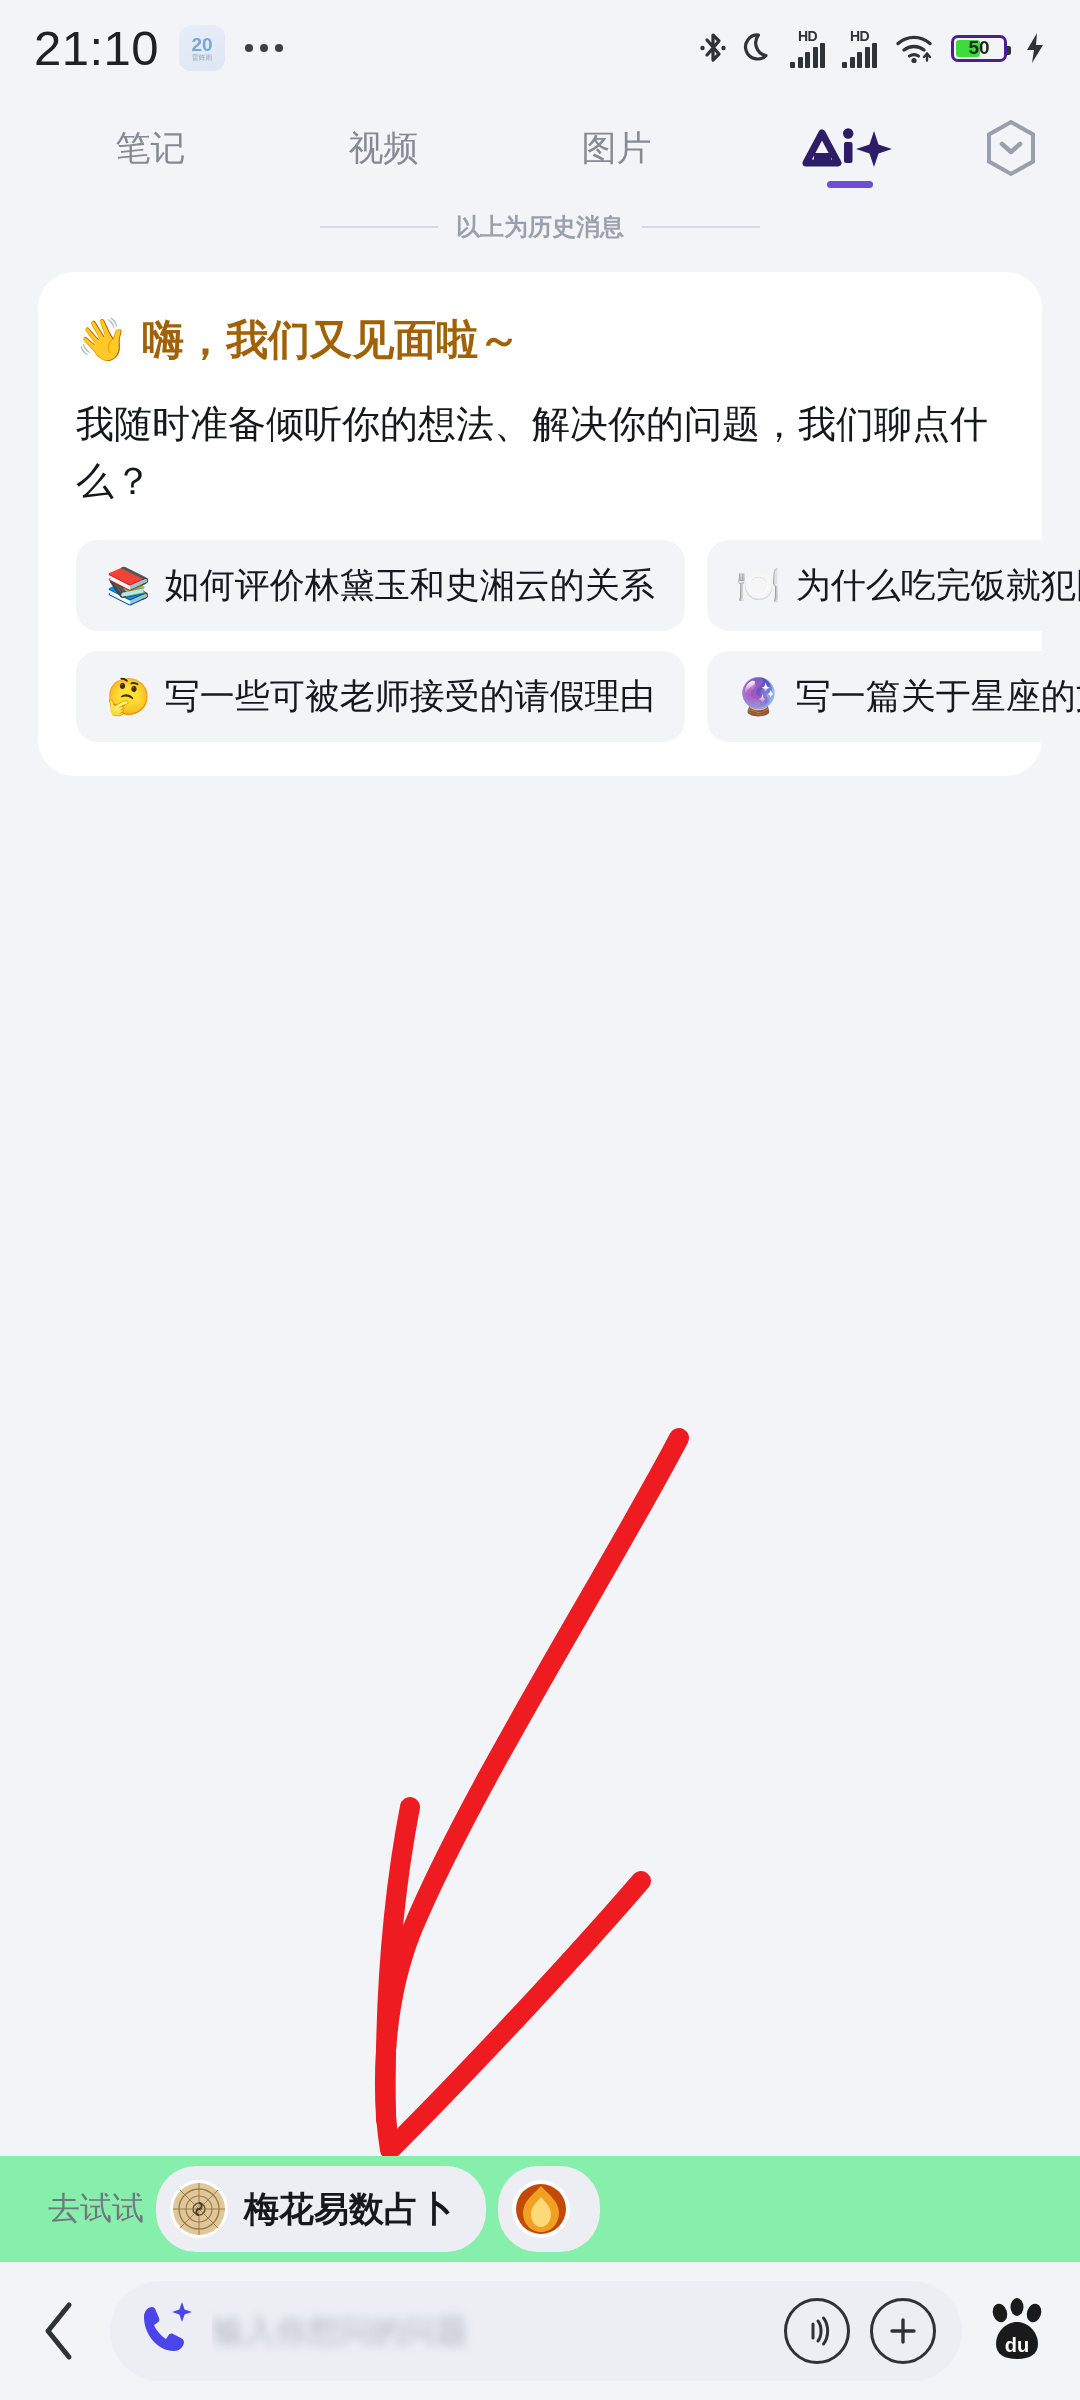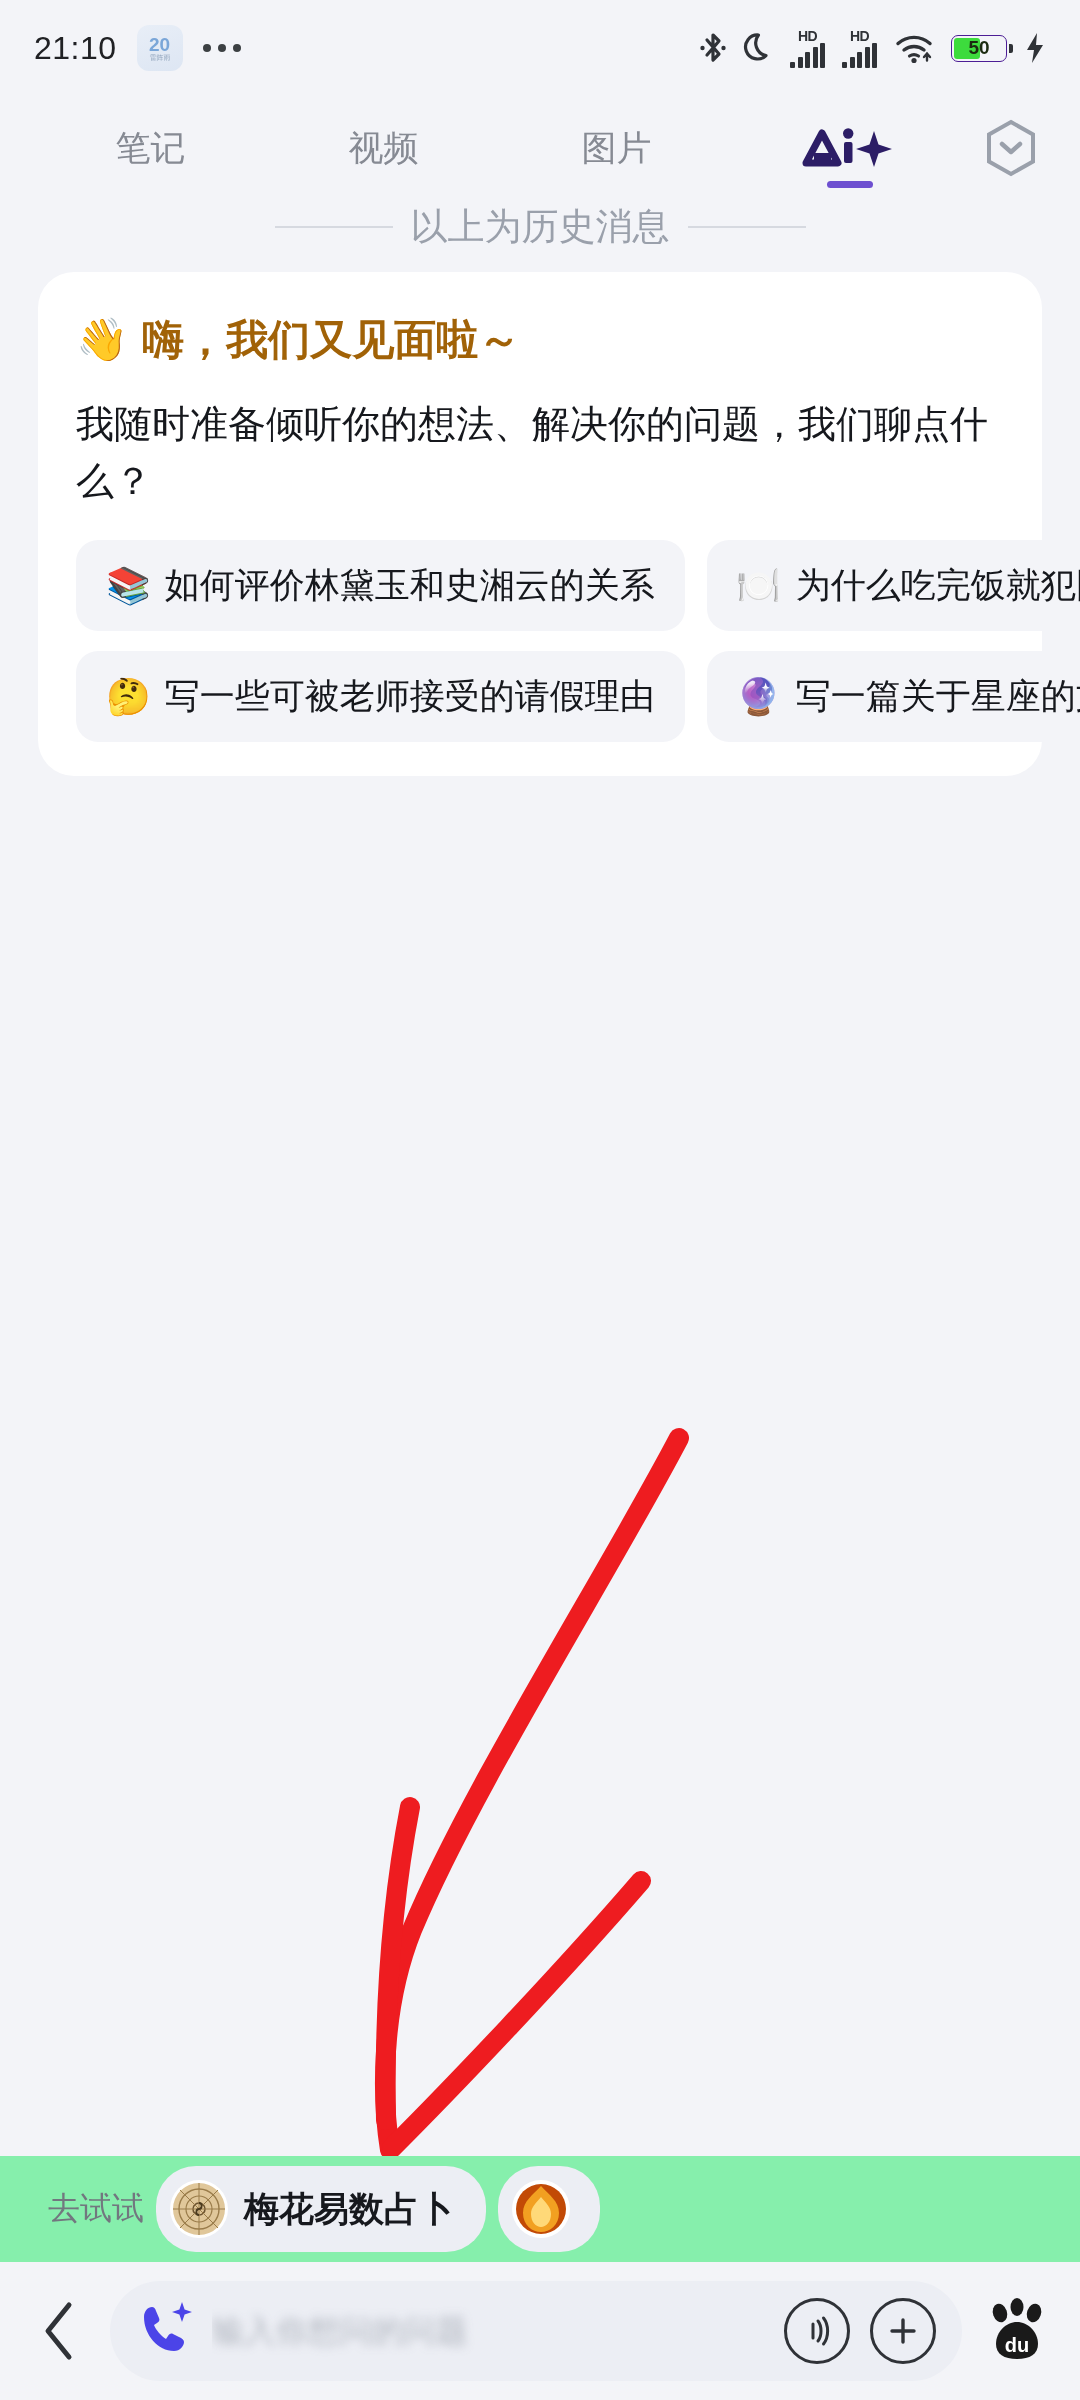--- a/index.html
+++ b/index.html
@@ -17,21 +17,21 @@
   }
 
   
   #status-bar {
     position: absolute; top: 0; left: 0;
     width: 1080px; height: 96px;
     display: flex; align-items: center;
     padding: 0 34px;
   }
   #status-left { display: flex; align-items: center; gap: 20px; }
-  #clock { font-size: 32px; font-weight: 500; color: #202124; letter-spacing: 0.5px; }
+  #clock { font-size: 49px; font-weight: 500; color: #202124; letter-spacing: 0.5px; }
   #weather-badge {
     width: 46px; height: 46px; border-radius: 12px;
     background: linear-gradient(160deg,#e8eef7,#dde6f3);
     display: flex; flex-direction: column;
     align-items: center; justify-content: center;
     line-height: 1;
   }
   #weather-badge .deg { font-size: 19px; color: #7aa6d8; font-weight: 600; }
   #weather-badge .sub { font-size: 8px; color: #8fa3bb; transform: scale(.85); }
   #status-dots { display: flex; gap: 7px; align-items: center; }
@@ -40,21 +40,21 @@
     margin-left: auto;
     display: flex; align-items: center; gap: 17px;
   }
   .sicon { display: flex; align-items: flex-end; }
   .bars { display: flex; align-items: flex-end; gap: 2.5px; height: 24px; }
   .bars span { width: 5px; background: #2f3237; border-radius: 1px; display: block; }
   .sig-wrap { display: flex; flex-direction: column; align-items: center; }
   .hd-label { font-size: 14px; font-weight: 700; color: #2f3237; line-height: 1; margin-bottom: 1px; letter-spacing: -0.5px;}
   #battery {
     width: 56px; height: 27px;
-    border: 1px solid #4c1d95; border-radius: 7px;
+    border: 3px solid #4c1d95; border-radius: 7px;
     position: relative; display: flex; align-items: center;
     padding: 2px;
   }
   #battery:after {
     content: ""; position: absolute; right: -7px; top: 8px;
     width: 4px; height: 9px; background: #2f3237; border-radius: 0 2px 2px 0;
   }
   #battery .fill {
     position: absolute; left: 2px; top: 2px; bottom: 2px;
     background: #3ddb3d; border-radius: 3px;
@@ -87,21 +87,21 @@
     width: 90px; display: flex; align-items: center; justify-content: center;
   }
 
   
   #history-divider {
     position: absolute; top: 196px; left: 0;
     width: 1080px; height: 62px;
     display: flex; align-items: center; justify-content: center; gap: 18px;
   }
   #history-divider .line { width: 118px; height: 2px; background: #d6d9e0; }
-  #history-divider .dtext { font-size: 37px; color: #9aa0ab; }
+  #history-divider .dtext { font-size: 24px; color: #9aa0ab; font-weight: bold; }
 
   
   #ai-card {
     position: absolute; top: 272px; left: 38px;
     width: 1004px;
     background: #ffffff;
     border-radius: 36px;
     padding: 40px 0 34px 0;
   }
   #greeting {

